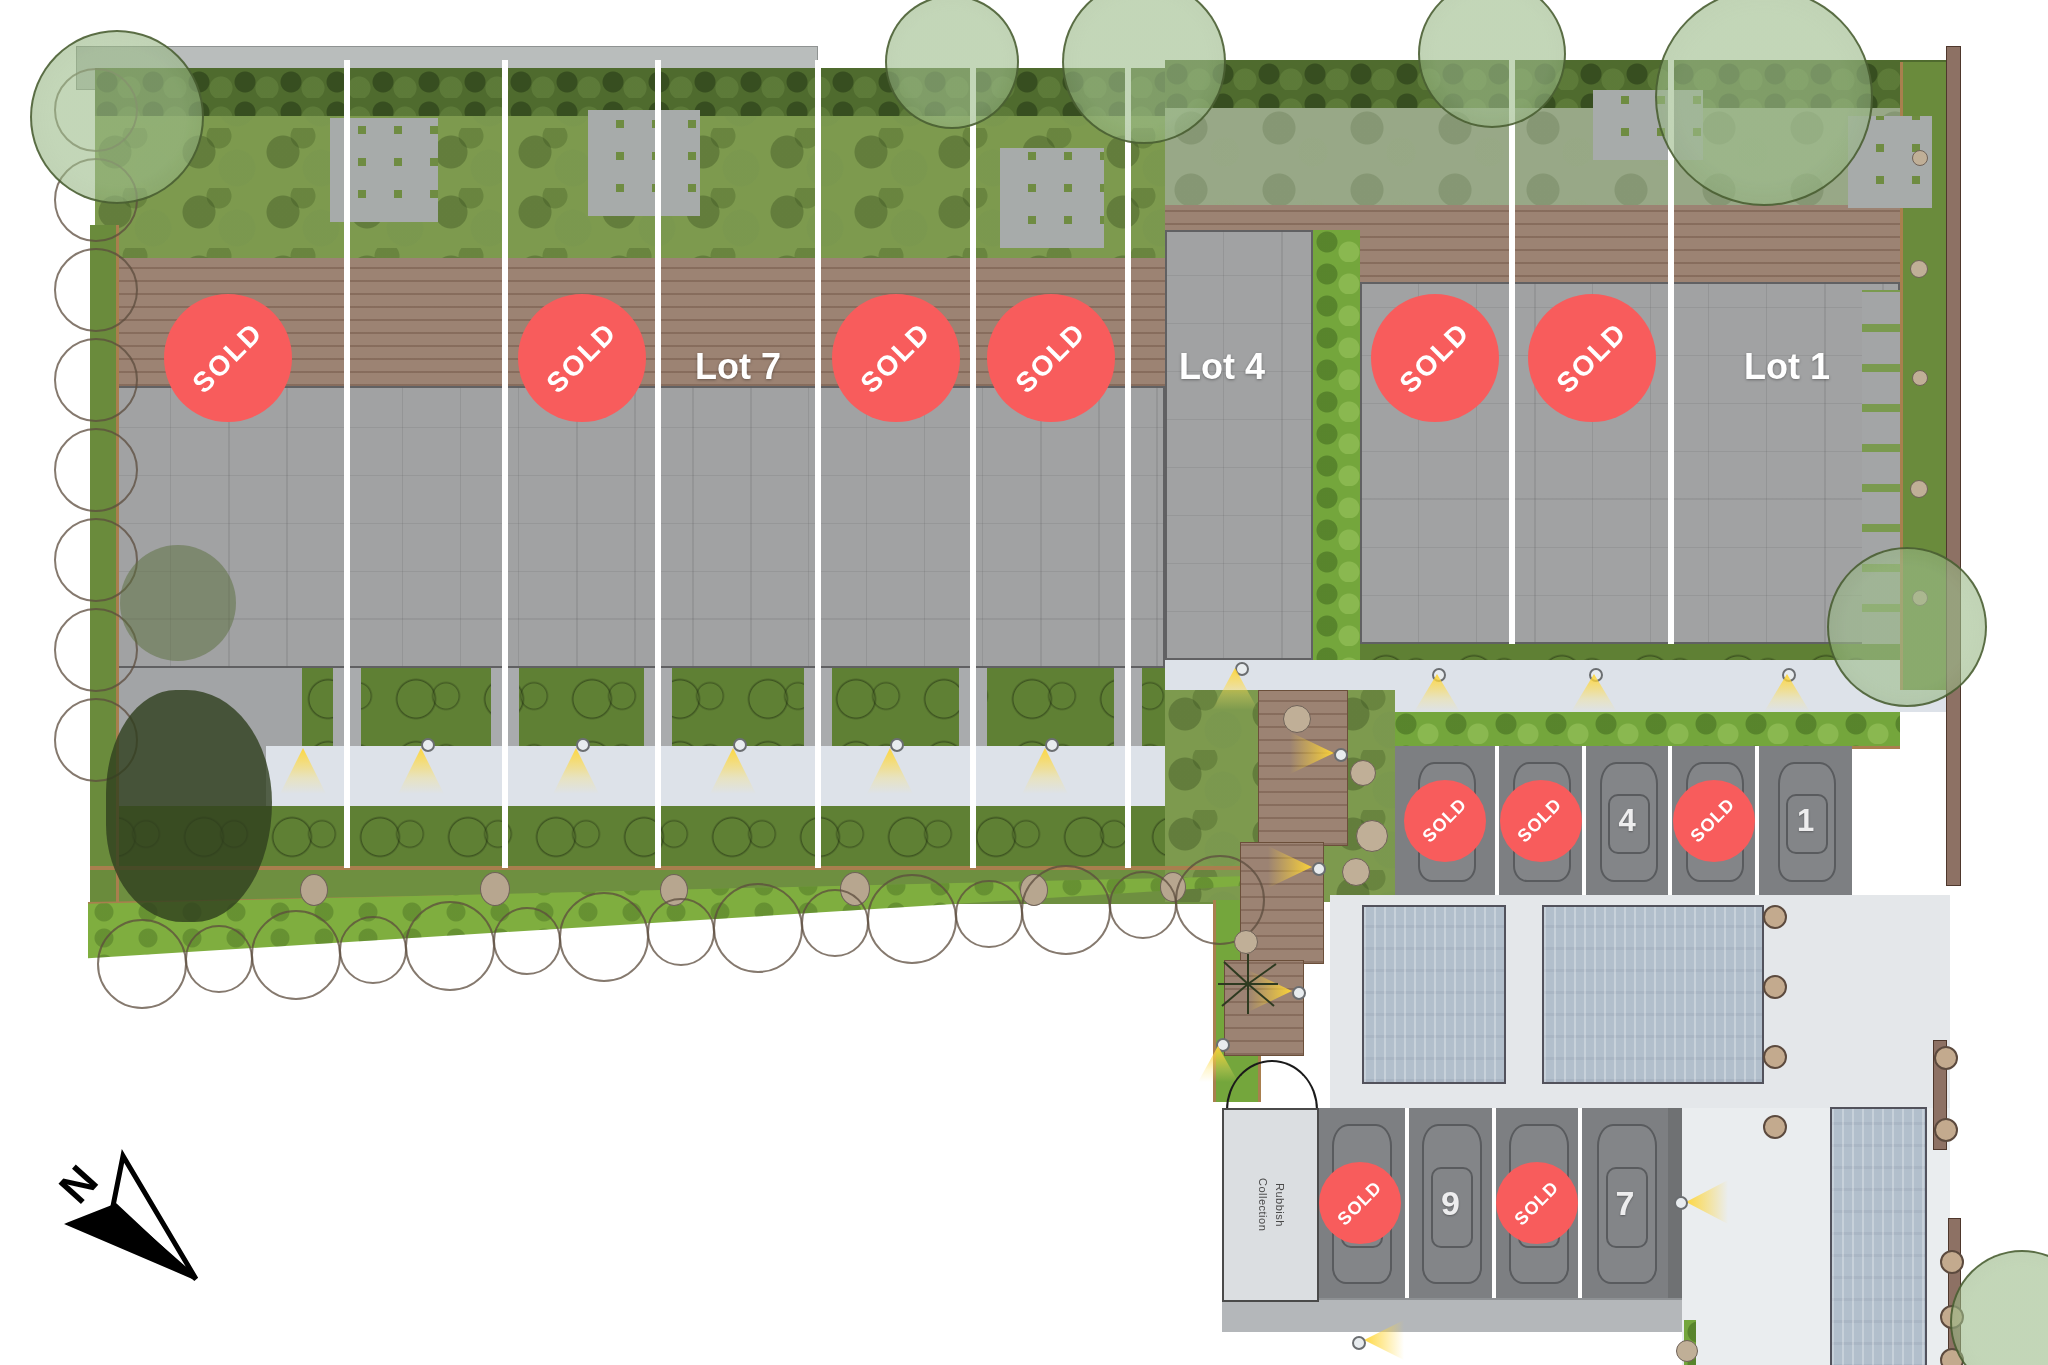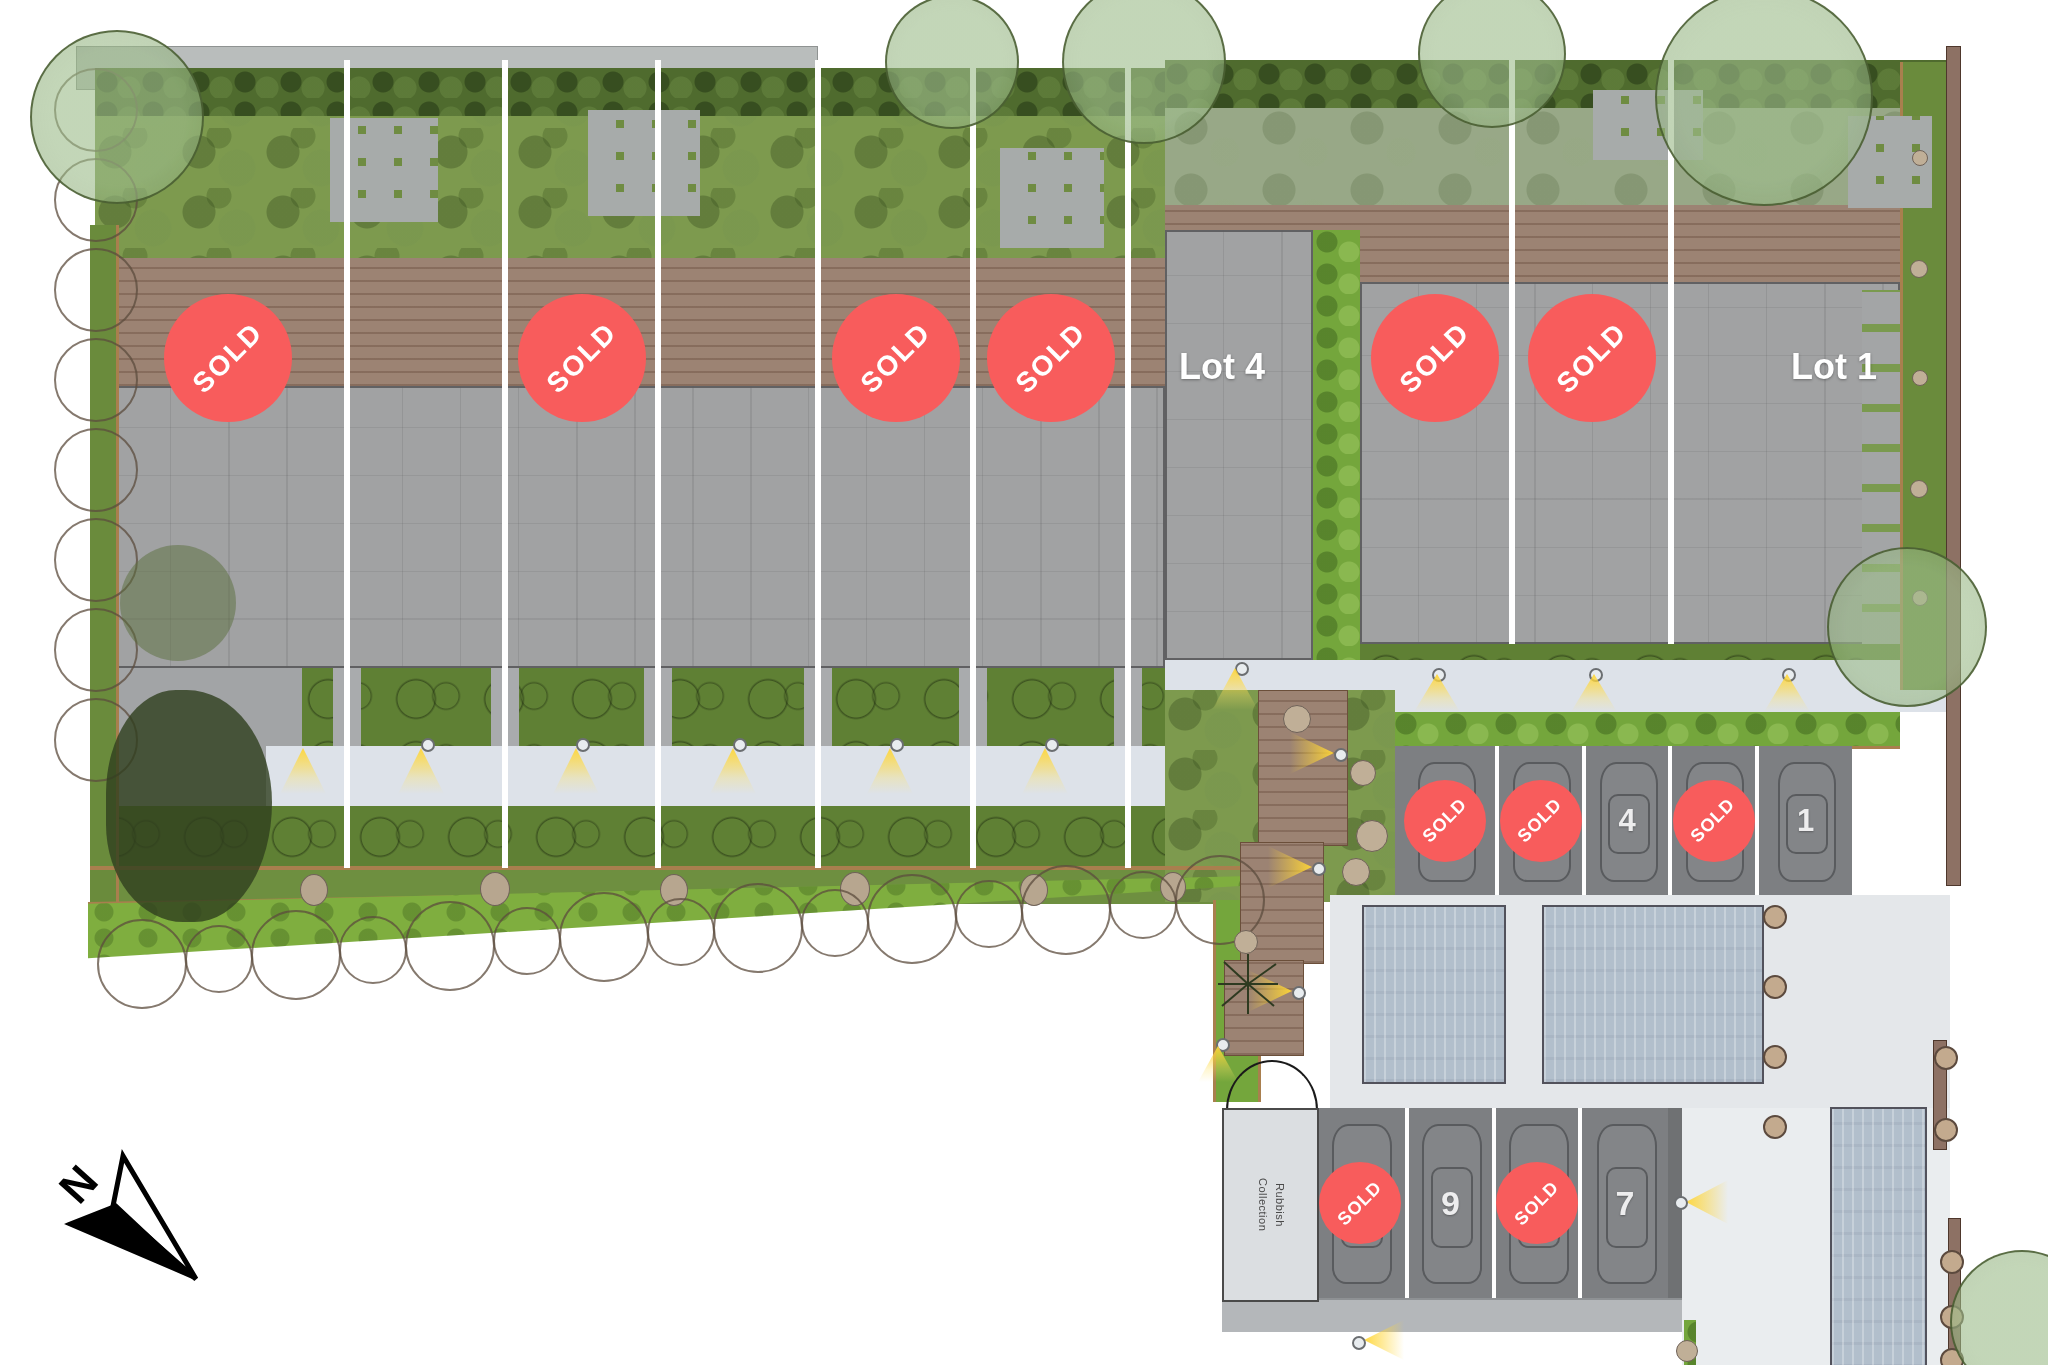--- a/index.html
+++ b/index.html
@@ -341,20 +341,23 @@
   <div class="abs lotoverlay" style="left:112px;top:60px;width:232px;height:808px;">
     <div class="badge" style="top:234px;">
         <span>SOLD</span>
       </div>
   </div>
   <div class="abs lotoverlay" style="left:508px;top:60px;width:147px;height:808px;">
     <div class="badge" style="top:234px;">
         <span>SOLD</span>
       </div>
   </div>
+  <div class="abs lotoverlay" style="left:661px;top:60px;width:154px;height:808px;">
+    <div class="lotlabel">Lot 7</div>
+  </div>
   <div class="abs lotoverlay" style="left:821px;top:60px;width:149px;height:808px;">
     <div class="badge" style="top:234px;">
         <span>SOLD</span>
       </div>
   </div>
   <div class="abs lotoverlay" style="left:976px;top:60px;width:149px;height:808px;">
     <div class="badge" style="top:234px;">
         <span>SOLD</span>
       </div>
   </div>
@@ -364,21 +367,21 @@
   <div class="abs lotoverlay" style="left:1360px;top:60px;width:149px;height:584px;">
     <div class="badge" style="top:234px;">
         <span>SOLD</span>
       </div>
   </div>
   <div class="abs lotoverlay" style="left:1515px;top:60px;width:153px;height:584px;">
     <div class="badge" style="top:234px;">
         <span>SOLD</span>
       </div>
   </div>
-  <div class="abs lotoverlay" style="left:1674px;top:60px;width:226px;height:584px;margin-left:47px;">
+  <div class="abs lotoverlay" style="left:1674px;top:60px;width:226px;height:584px;">
     <div class="lotlabel">Lot 1</div>
   </div>
 
   <svg class="abs" style="left:40px;top:1130px;width:200px;height:200px;z-index:10;" viewBox="0 0 200 200">
     <polygon points="83,26 73,76 156,149" fill="#ffffff" stroke="#000000" stroke-width="5"></polygon>
     <polygon points="28,94 76,75 154,148" fill="#000000" stroke="#000000" stroke-width="3"></polygon>
     <text x="22" y="66" transform="rotate(-48 42 52)" font-size="44" font-weight="bold" fill="#000000" font-family="Liberation Sans, sans-serif">N</text>
   </svg>
 
 </div>

